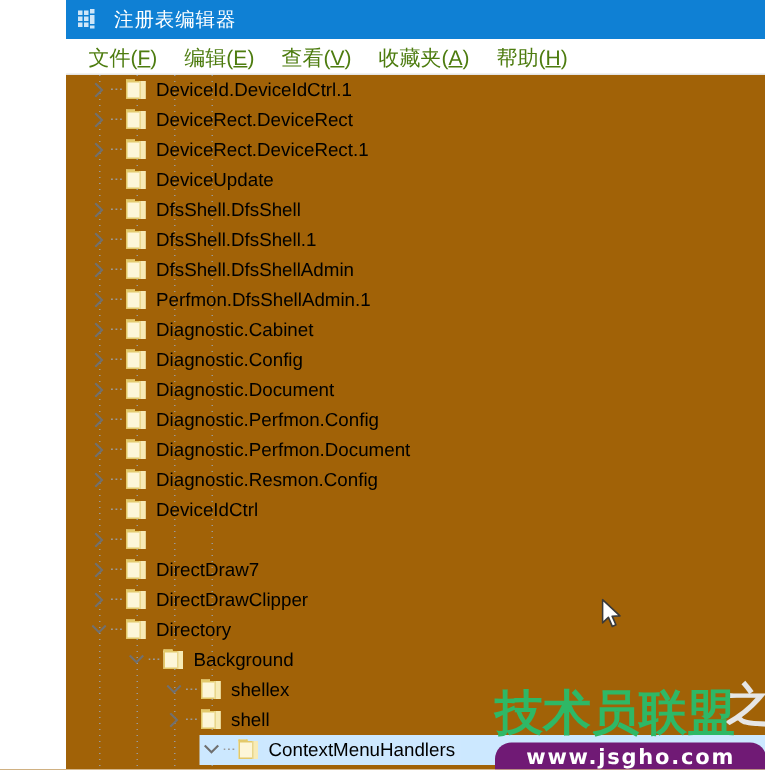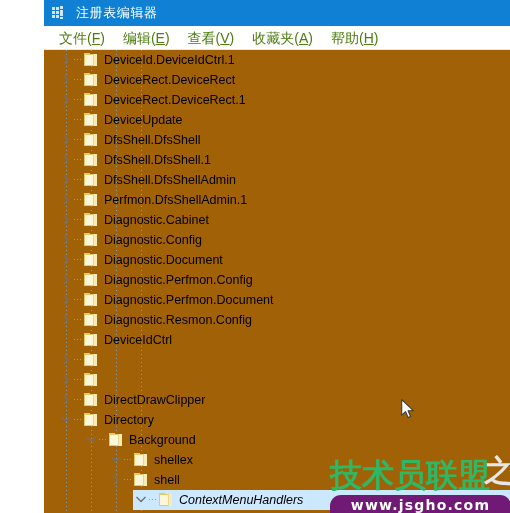--- a/index.html
+++ b/index.html
@@ -118,21 +118,20 @@
   .tree-row {
     position: relative;
     height: 20px;
     display: flex;
     align-items: center;
     white-space: nowrap;
     box-sizing: border-box;
   }
   .tree-row.selected .row-label {
     background: #cde8ff;
-    font-style: italic;
   }
   .tree-row.selected {
     background: linear-gradient(to right, transparent 0px, transparent 0px);
   }
   .sel-bg {
     position: absolute;
     top: 0; height: 20px;
     background: #cce8ff;
     z-index: 0;
   }
@@ -574,20 +573,21 @@
             <svg width="10" height="10" viewBox="0 0 10 10">
               <polyline class="ln" points="3,1 7,5 3,9"></polyline>
             </svg>
           </div>
           <div class="hline"></div>
           <div class="folder">
             <span class="ftab"></span>
             <span class="fbody"></span>
             <span class="fside"></span>
           </div>
+          <span class="row-label">DirectDraw7</span>
         </div>
         <div class="tree-row">
           <div style="width: 14px; height: 20px; flex: 0 0 auto;"></div>
           <div class="twisty">
             <svg width="10" height="10" viewBox="0 0 10 10">
               <polyline class="ln" points="3,1 7,5 3,9"></polyline>
             </svg>
           </div>
           <div class="hline"></div>
           <div class="folder">

